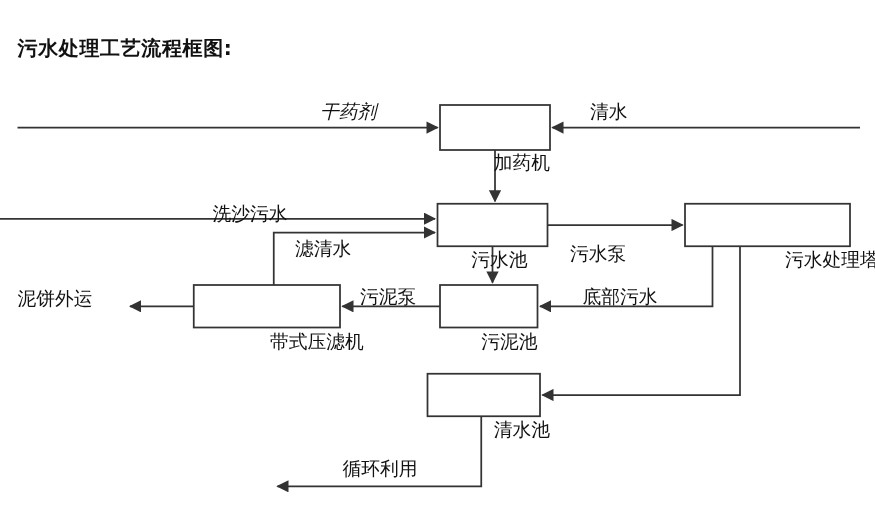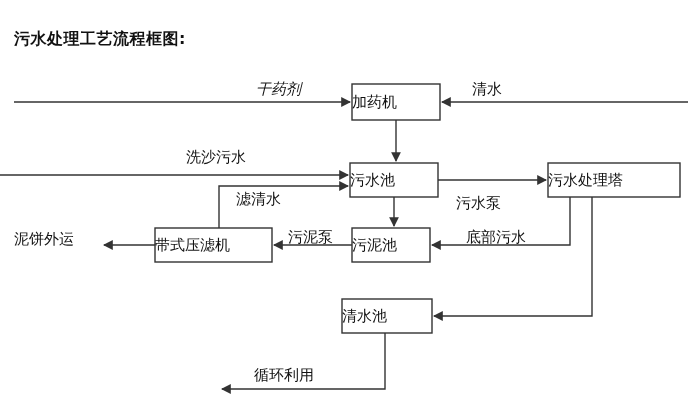--- a/index.html
+++ b/index.html
@@ -16,22 +16,23 @@
     font-size:16px;font-weight:bold;color:#111111;
     letter-spacing:0.5px;
     white-space:nowrap;
     margin-top:11px;
   }
   #flow{position:absolute;left:0;top:0;width:700px;height:420px;}
   .node-label{
     position:absolute;
     font-size:15px;color:#111111;
     white-space:nowrap;
-    text-align:left;
+    text-align:right;
     pointer-events:none;
+    margin-top:28px;
   }
   .edge-label{
     position:absolute;
     font-size:15px;color:#111111;
     white-space:nowrap;
     pointer-events:none;
   }
 </style>
 </head>
 <body>
@@ -86,21 +87,21 @@
 
   <div class="node-label" style="left:352px;top:93px;width:88px;">加药机</div>
   <div class="node-label" style="left:350px;top:171px;width:72px;">污水池</div>
   <div class="node-label" style="left:548px;top:171px;width:155px;">污水处理塔</div>
   <div class="node-label" style="left:155px;top:236px;width:136px;">带式压滤机</div>
   <div class="node-label" style="left:352px;top:236px;width:78px;">污泥池</div>
   <div class="node-label" style="left:342px;top:307px;width:98px;">清水池</div>
 
   <div class="edge-label" style="left:256px;top:80px;font-style:italic;">干药剂</div>
   <div class="edge-label" style="left:472px;top:80px;">清水</div>
-  <div class="edge-label" style="left:170px;top:148px;margin-left:16px;">洗沙污水</div>
+  <div class="edge-label" style="left:170px;top:162px;">洗沙污水</div>
   <div class="edge-label" style="left:456px;top:148px;margin-top:46px;">污水泵</div>
   <div class="edge-label" style="left:236px;top:190px;">滤清水</div>
   <div class="edge-label" style="left:14px;top:230px;">泥饼外运</div>
   <div class="edge-label" style="left:288px;top:228px;">污泥泵</div>
   <div class="edge-label" style="left:466px;top:228px;">底部污水</div>
-  <div class="edge-label" style="left:254px;top:366px;">循环利用</div>
+  <div class="edge-label" style="left:274px;top:366px;">循环利用</div>
 
 </div>
 
 </body></html>

